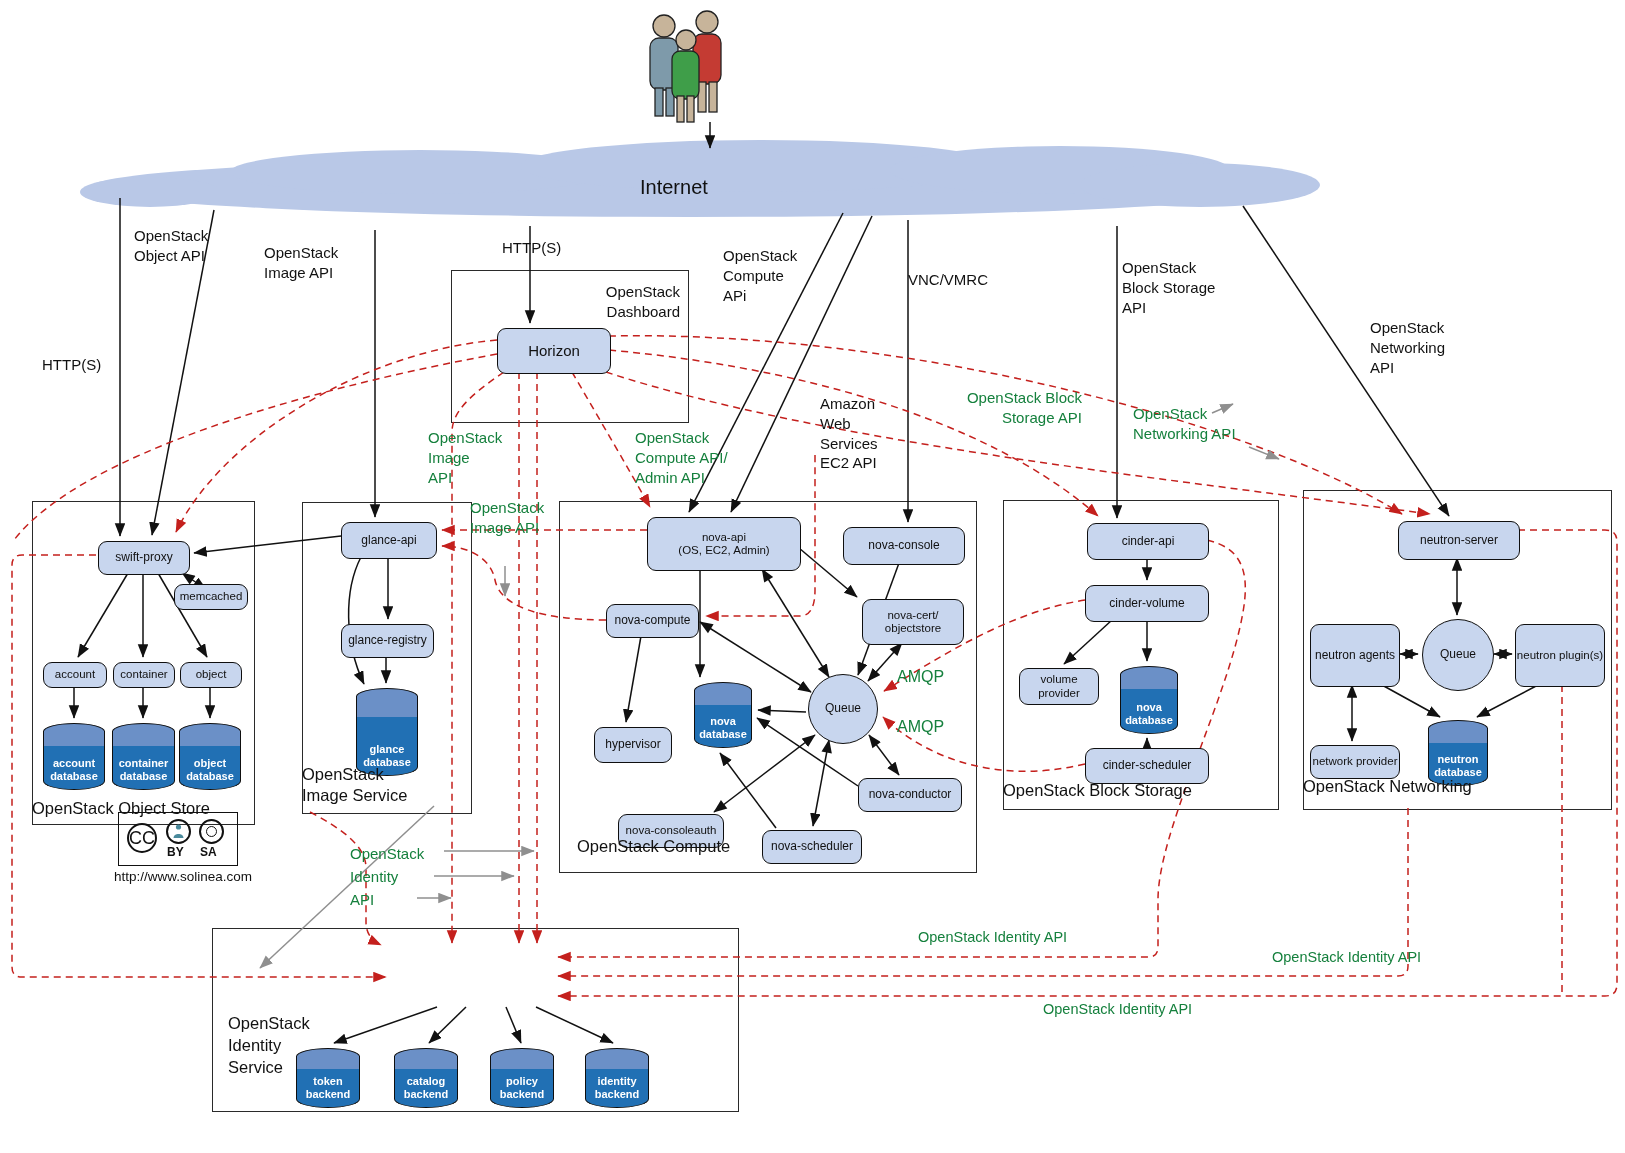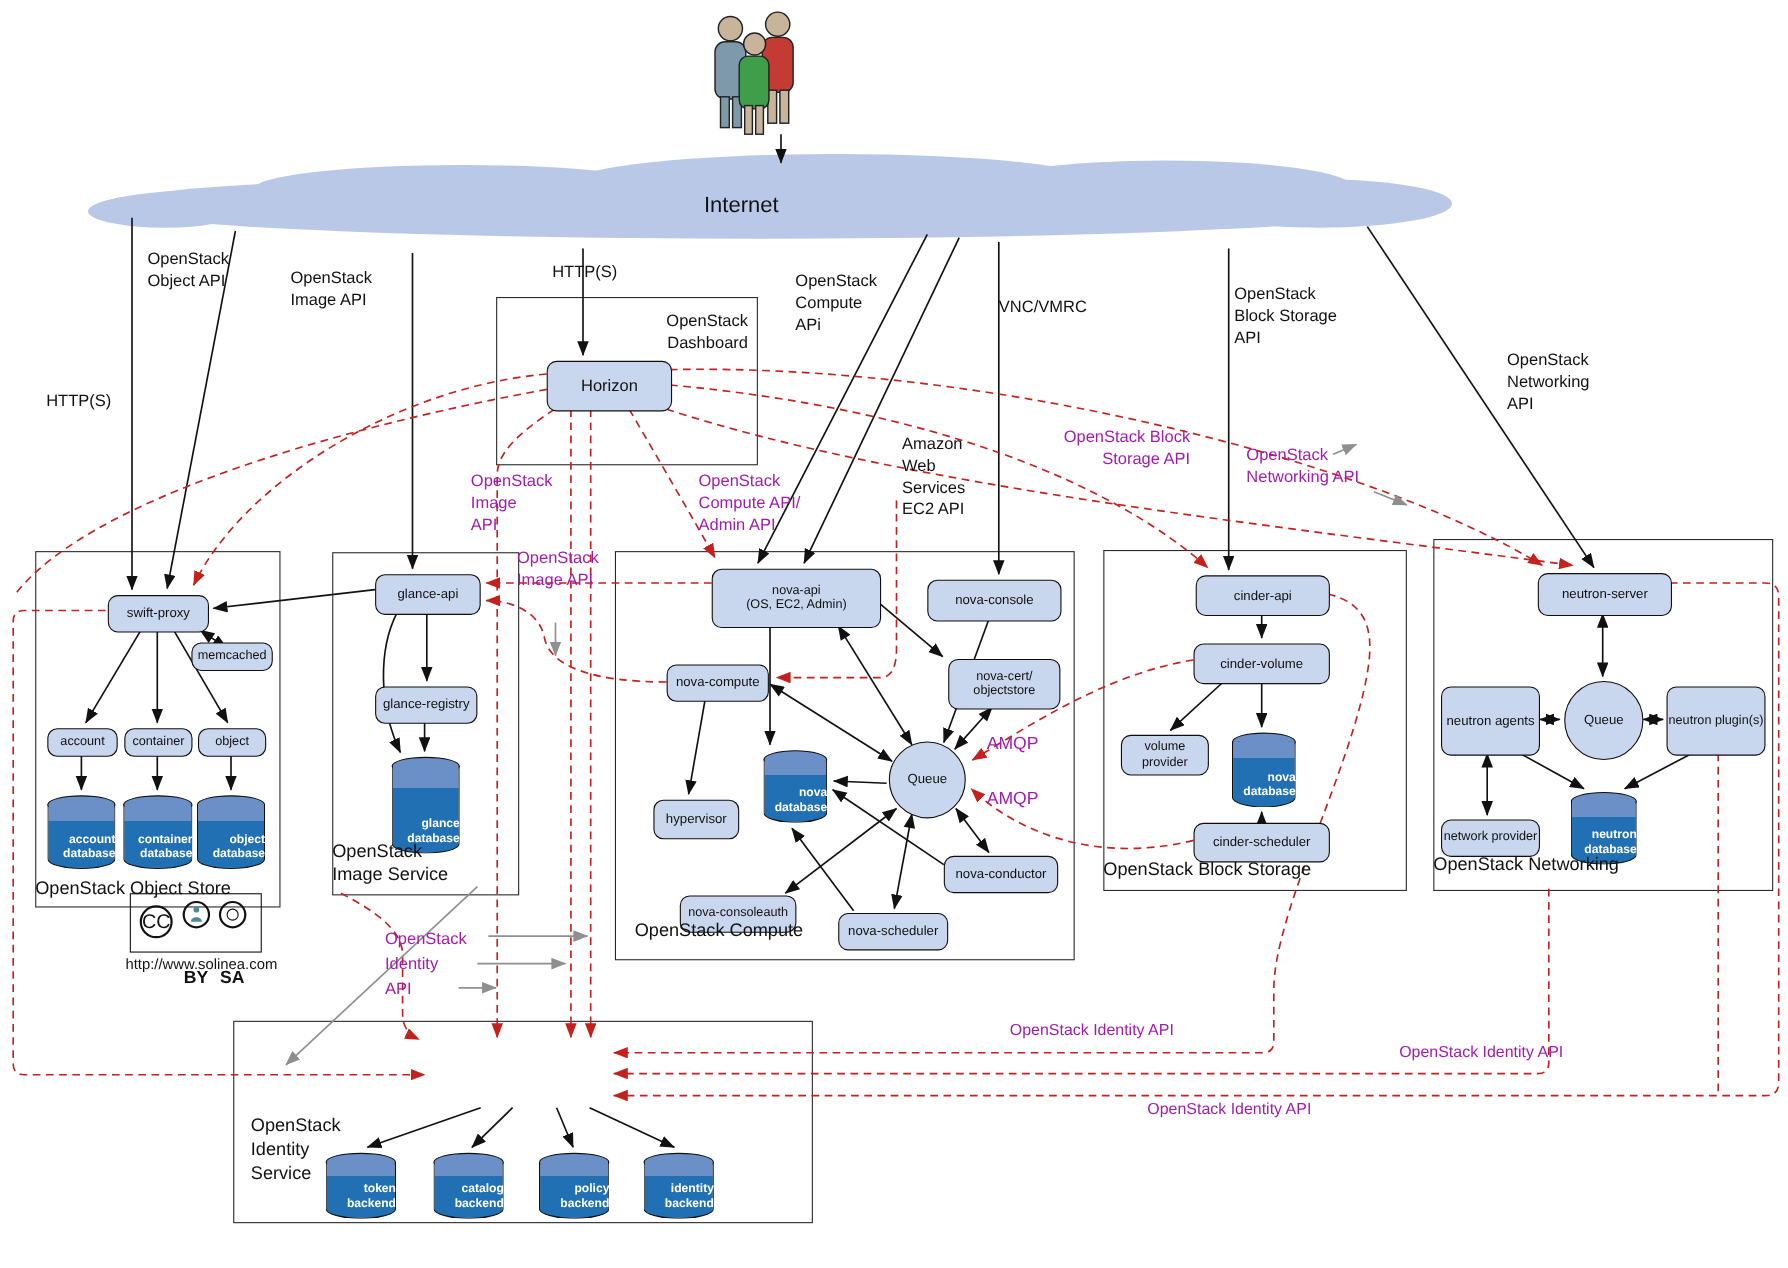--- a/index.html
+++ b/index.html
@@ -12,32 +12,32 @@
         font-size:12px;line-height:1.15;white-space:pre-line;z-index:3;}
   .small{font-size:11.5px;}
   .qcircle{border-radius:50%;}
   .cyl{position:absolute;z-index:3;}
   .cyl .top{position:absolute;left:0;right:0;top:0;height:17px;border-radius:50%;
             background:#6b90c7;border:1.6px solid #0f0f0f;box-sizing:border-box;}
   .cyl .body{position:absolute;left:0;right:0;top:8px;bottom:0;
              background:linear-gradient(#6b90c7 0 26%,#2170b4 26%);
              border:1.6px solid #0f0f0f;border-top:none;box-sizing:border-box;
              border-radius:0 0 50% 50%/0 0 9px 9px;}
-  .cyl .lab{position:absolute;left:0;right:0;bottom:7px;text-align:right;color:#fff;
+  .cyl .lab{position:absolute;left:0;right:0;bottom:7px;text-align:center;color:#fff;
             font-weight:bold;font-size:11px;line-height:1.2;white-space:pre-line;z-index:2;}
   .lbl{position:absolute;white-space:pre-line;font-size:15px;line-height:1.32;z-index:4;}
-  .red{color:#a21caf;}
+  .red{color:#15803d;}
   .title{font-size:16.5px;}
   .ctr{text-align:left;}
   .rt{text-align:right;}
   #license{position:absolute;left:118px;top:812px;width:118px;height:52px;
            border:1.7px solid #111;z-index:4;}
   .ccirc{position:absolute;border:2px solid #111;border-radius:50%;box-sizing:border-box;
          display:flex;align-items:center;justify-content:center;}
-  .cc-sub{position:absolute;font-size:16px;font-weight:bold;margin-top:36px;}
+  .cc-sub{position:absolute;font-size:12px;font-weight:bold;}
 </style>
 </head>
 <body>
 
 <div id="stage">
 
   <div class="container" style="left:451px;top:270px;width:236px;height:151px"></div>
   <div class="container" style="left:32px;top:501px;width:221px;height:322px"></div>
   <div class="container" style="left:302px;top:502px;width:168px;height:310px"></div>
   <div class="container" style="left:559px;top:501px;width:416px;height:370px"></div>

